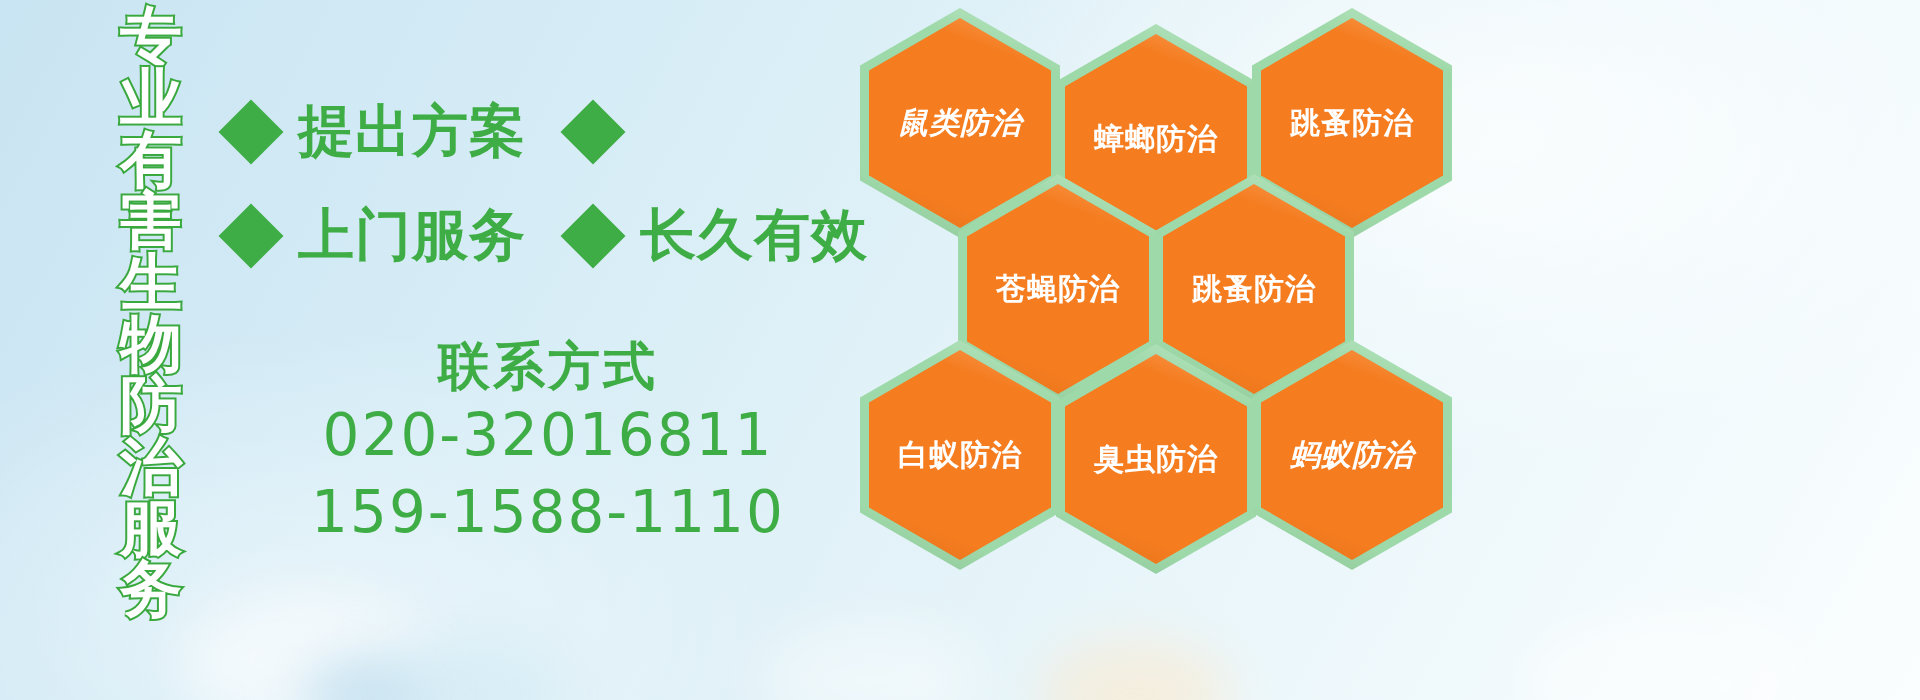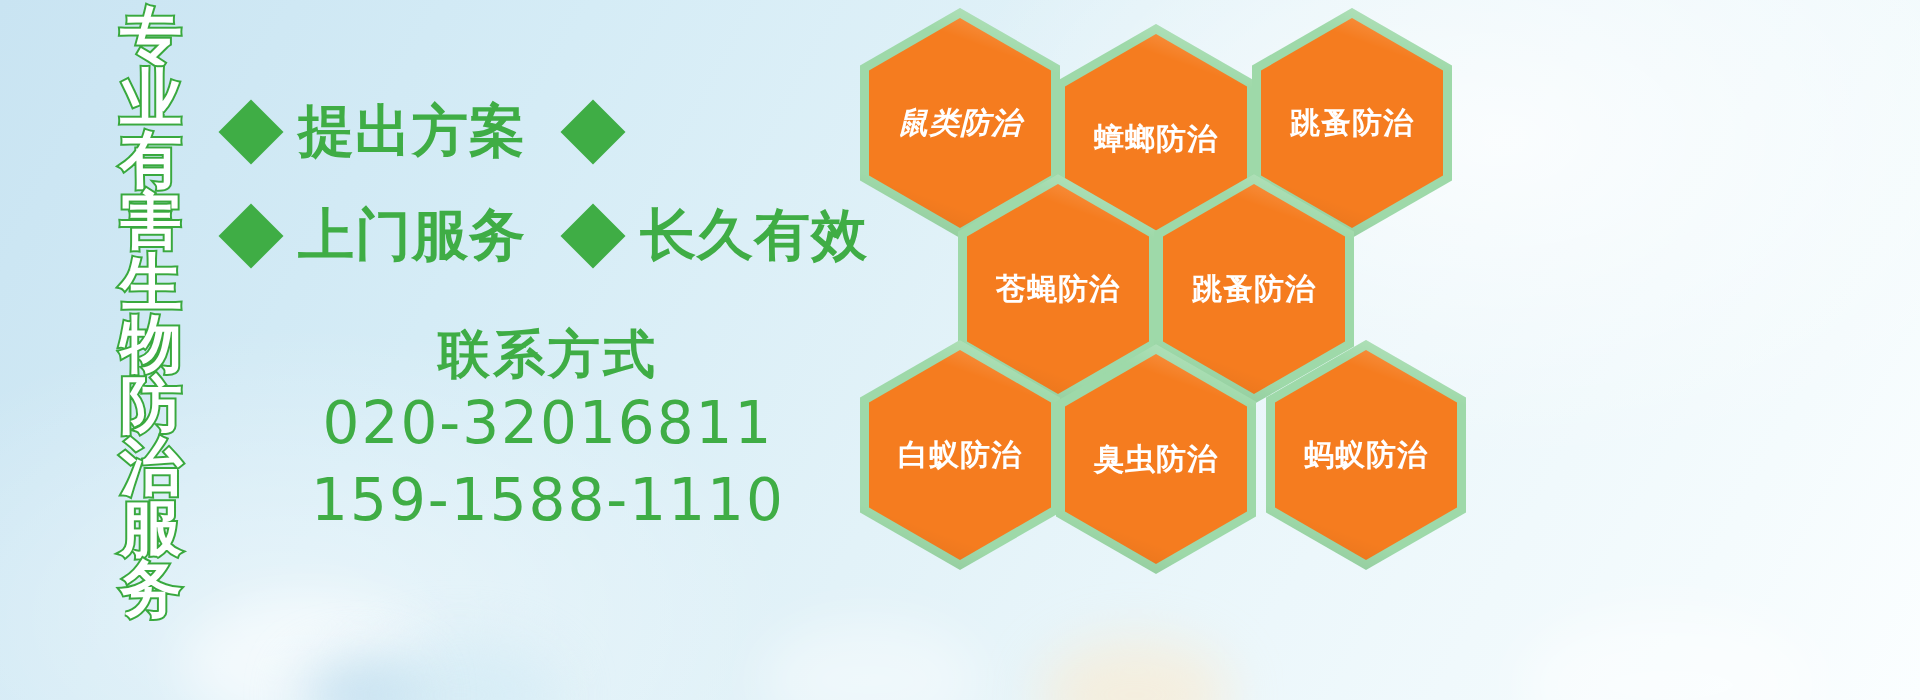--- a/index.html
+++ b/index.html
@@ -76,21 +76,21 @@
     color:#3fad45;
     white-space:nowrap;
     letter-spacing:1px;
     font-family:"DejaVu Sans", sans-serif;
   }
   .feature-item + .feature-item { margin-left:28px; }
 
   
   #contact {
     position:absolute;
-    left:228px; top:324px;
+    left:228px; top:336px;
     width:640px;
     text-align:center;
   }
   #contact-title {
     font-size:52px;
     font-weight:bold;
     color:#3fad45;
     letter-spacing:3px;
     line-height:1.18;
     font-family:"DejaVu Sans", sans-serif;
@@ -147,21 +147,21 @@
   }
 
   
   .r1c1 { left:0px;   top:0px;font-style:italic; }
   .r1c2 { left:196px; top:16px; }
   .r1c3 { left:392px; top:0px; }
   .r2c1 { left:98px;  top:166px; }
   .r2c2 { left:294px; top:166px; }
   .r3c1 { left:0px;   top:332px; }
   .r3c2 { left:196px; top:336px; }
-  .r3c3 { left:406px; top:332px; }
+  .r3c3 { left:392px; top:332px;font-style:italic; }
 </style>
 </head>
 <body>
 
 <div id="banner">
 
   <div class="blob b1"></div>
   <div class="blob b2"></div>
   <div class="blob b3"></div>
   <div class="blob b4"></div>

